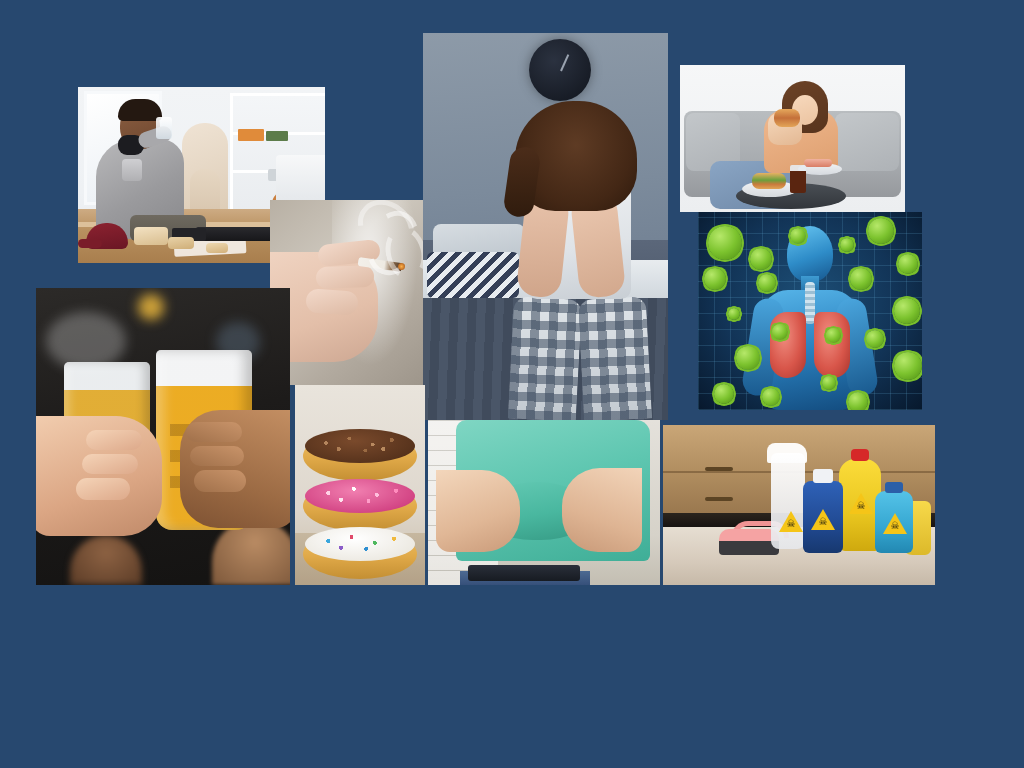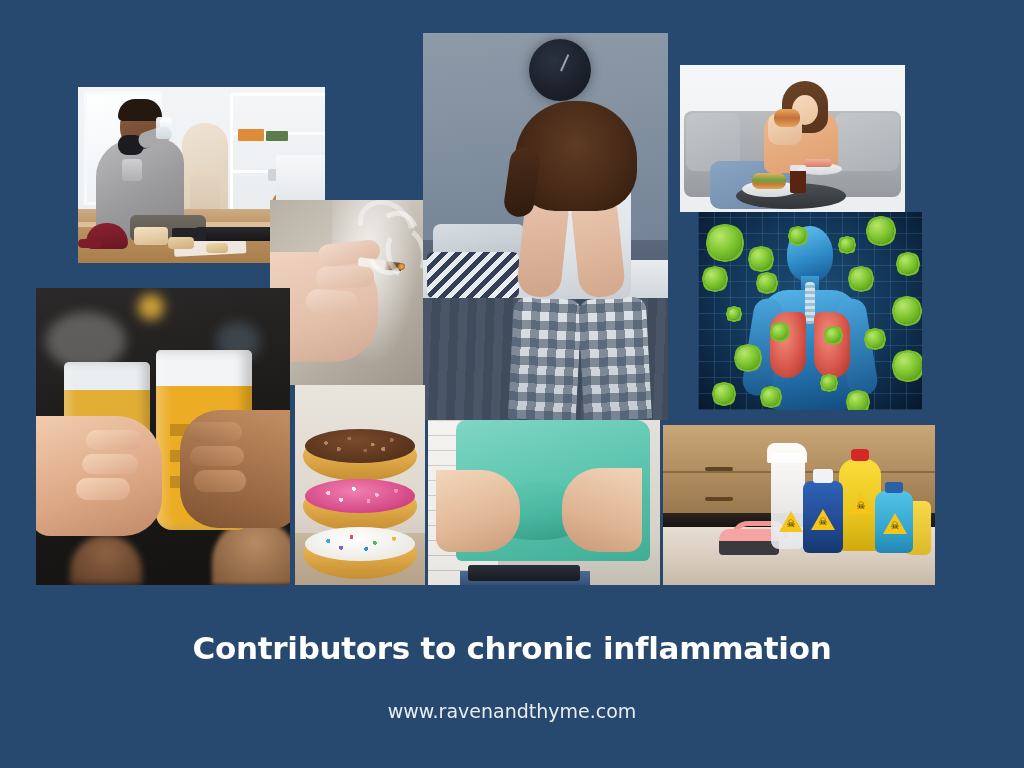--- a/index.html
+++ b/index.html
@@ -851,16 +851,14 @@
         <div class="cap"></div>
       </div>
       <div class="hazard" style="left:148px; top:84px;"></div>
       <div class="hazard" style="left:186px; top:68px;"></div>
       <div class="hazard" style="left:220px; top:88px;"></div>
       <div class="hazard" style="left:116px; top:86px;"></div>
     </div>
 
   </div>
 
-  <div id="title">Contributors to chronic inflammation</div>
-  <div id="subtitle">www.ravenandthyme.com</div>
 
 </div>
 
 </body></html>

